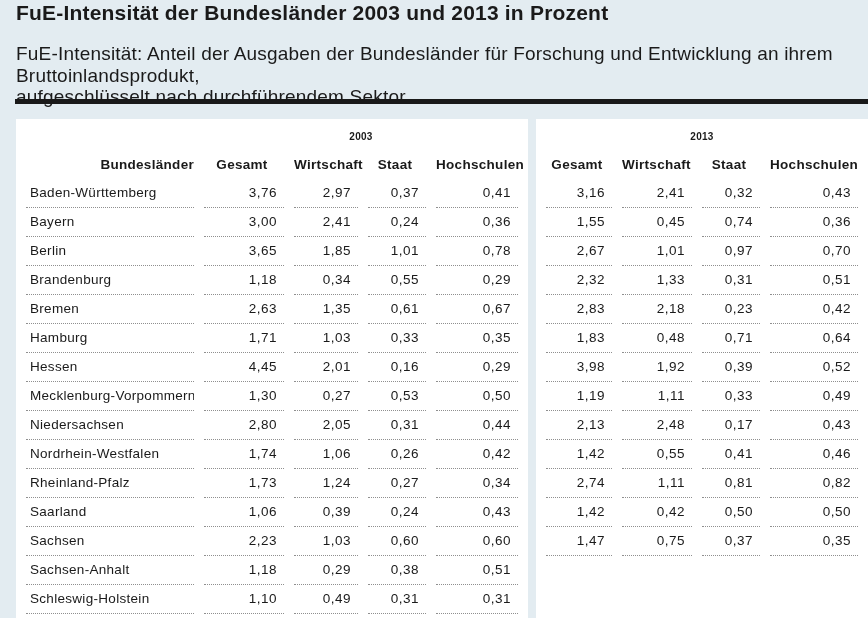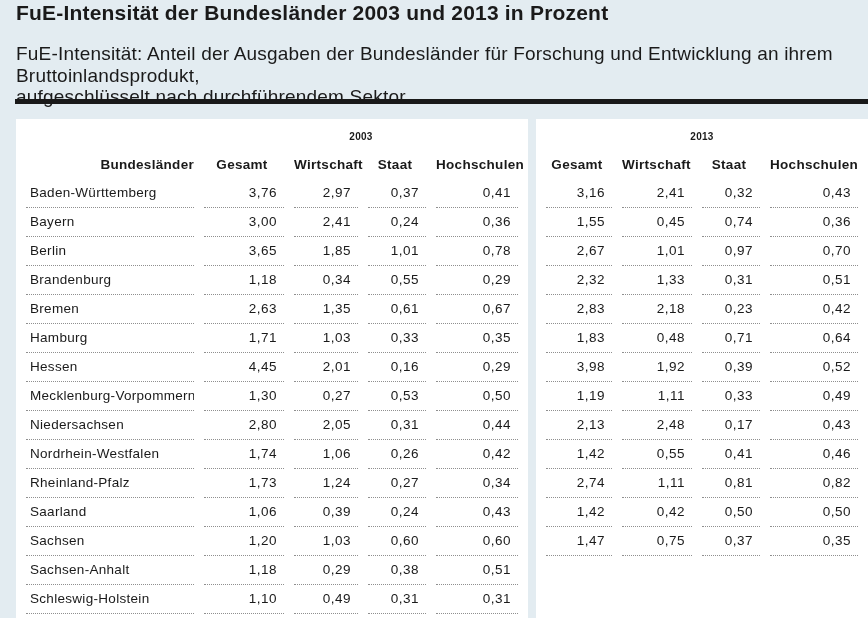--- a/index.html
+++ b/index.html
@@ -209,21 +209,21 @@
             </tr>
             <tr>
               <td class="name">Saarland</td>
               <td class="num">1,06</td>
               <td class="num">0,39</td>
               <td class="num">0,24</td>
               <td class="num">0,43</td>
             </tr>
             <tr>
               <td class="name">Sachsen</td>
-              <td class="num">1,20</td>
+              <td class="num">2,23</td>
               <td class="num">1,03</td>
               <td class="num">0,60</td>
               <td class="num">0,60</td>
             </tr>
             <tr>
               <td class="name">Sachsen-Anhalt</td>
               <td class="num">1,18</td>
               <td class="num">0,29</td>
               <td class="num">0,38</td>
               <td class="num">0,51</td>

